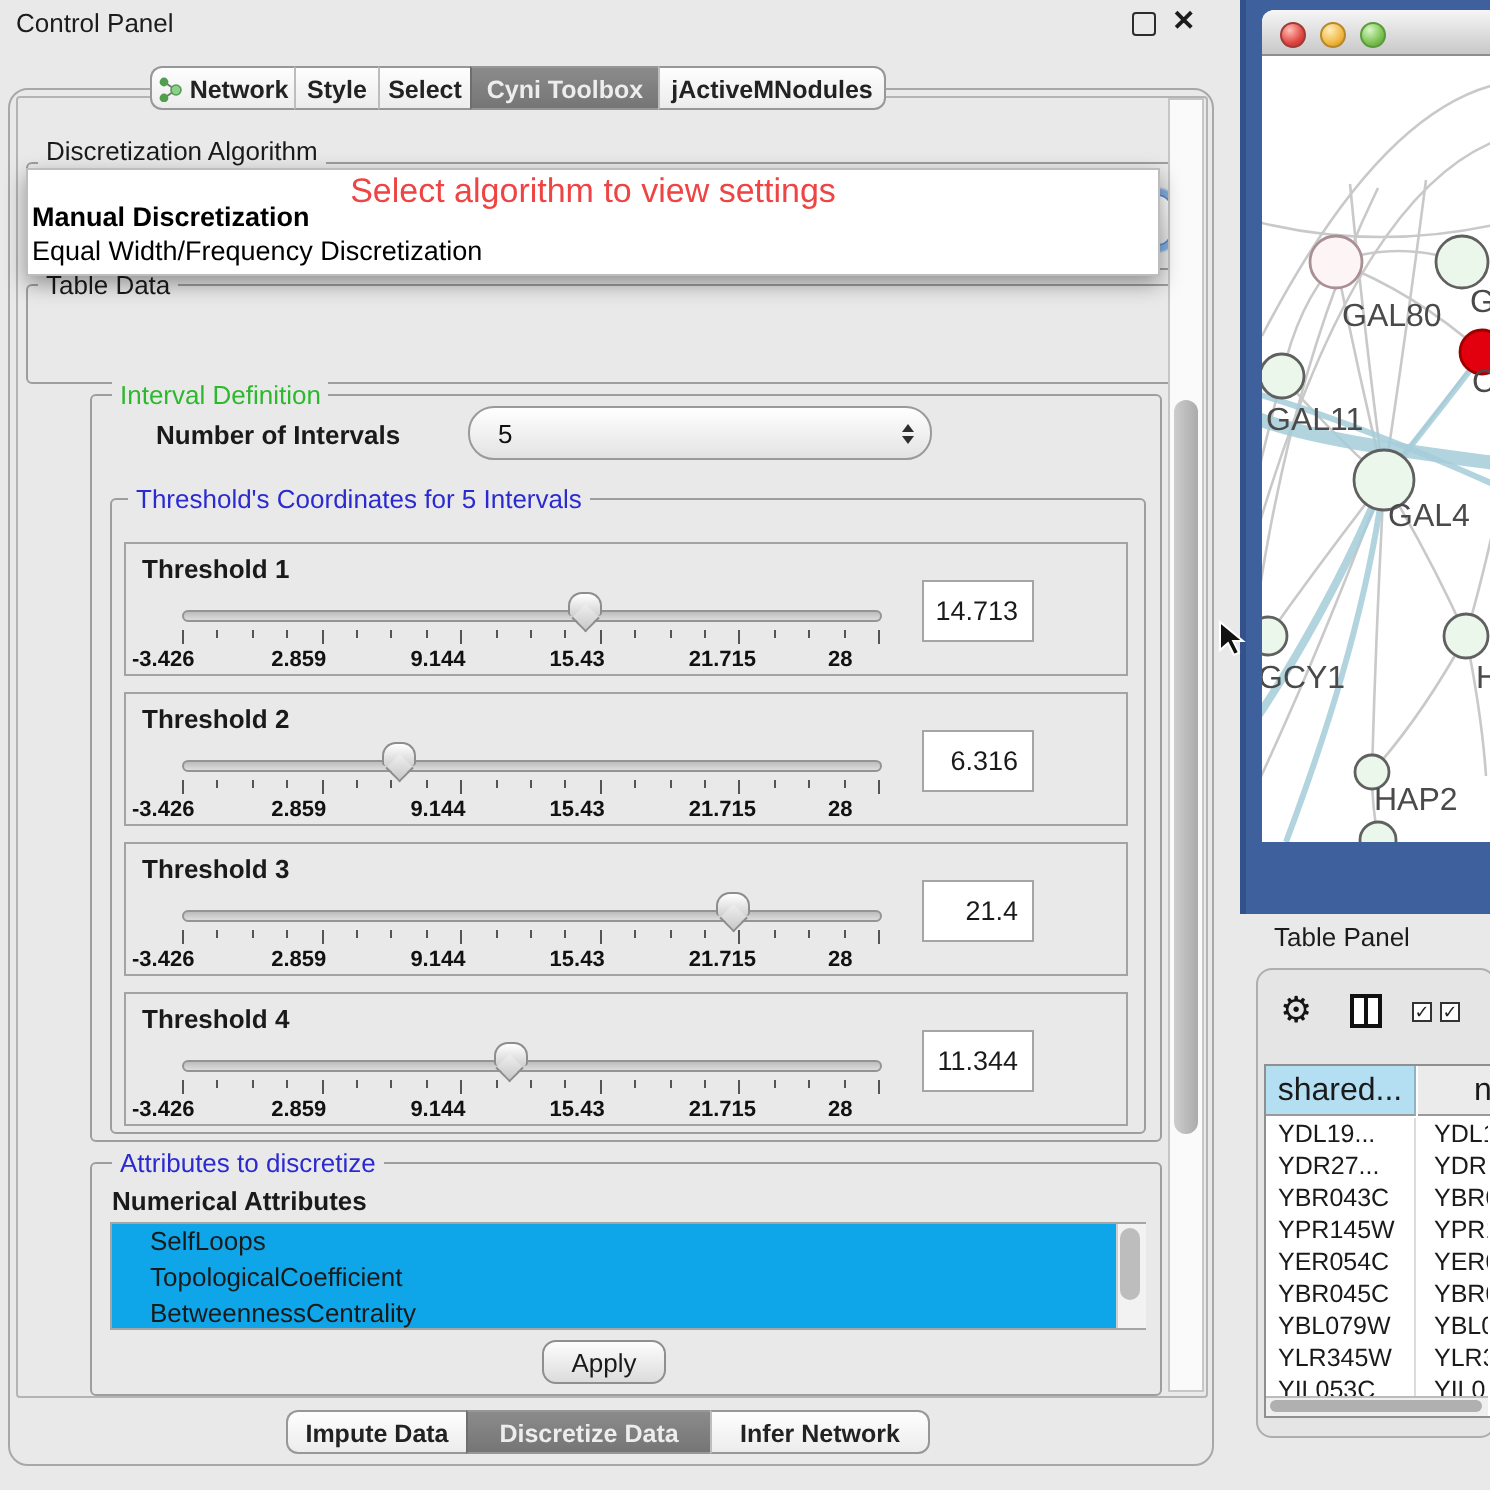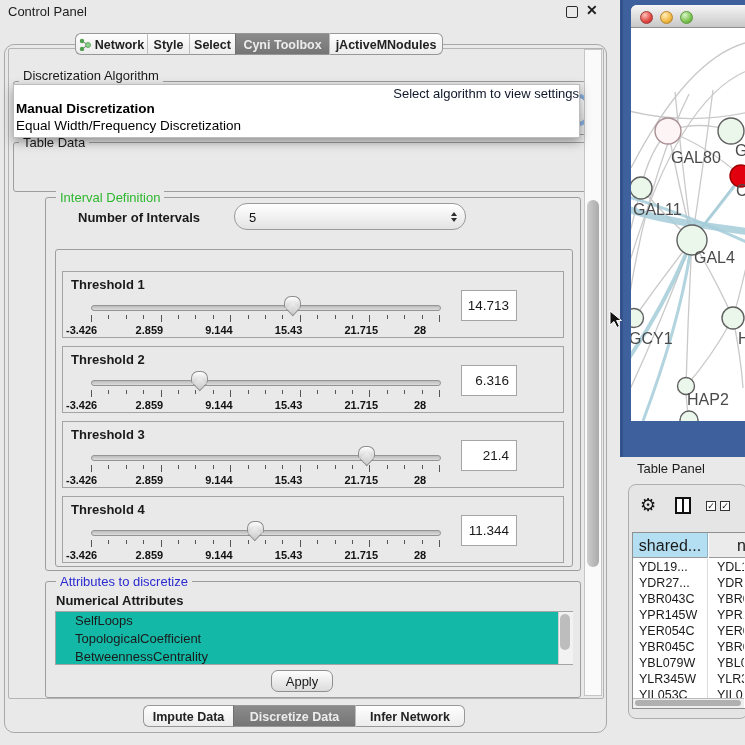--- a/index.html
+++ b/index.html
@@ -31,41 +31,41 @@
   .combo{background:linear-gradient(#ffffff,#e3e3e3);border:1px solid #9a9a9a;border-radius:7px;box-sizing:border-box;}
   .combo.pill{border-radius:13px;}
   .combo .val{position:absolute;left:11px;top:50%;transform:translateY(-50%);font-size:13px;color:#111;white-space:nowrap;}
   .combo.focused{box-shadow:0 0 1px 3px rgba(98,155,222,.75);border-color:#5a90d0;}
   .stepper{position:absolute;right:8px;top:50%;transform:translateY(-50%);display:flex;flex-direction:column;align-items:center;gap:2px;}
   .stepper .up{width:0;height:0;border-left:3.5px solid transparent;border-right:3.5px solid transparent;border-bottom:4.5px solid #2e2e2e;}
   .stepper .down{width:0;height:0;border-left:3.5px solid transparent;border-right:3.5px solid transparent;border-top:4.5px solid #2e2e2e;}
   
   #popup{left:13px;top:84px;width:565px;height:52px;background:#fff;border:1px solid #bdbdbd;
          box-shadow:0 4px 10px rgba(0,0,0,.38);z-index:30;}
-  #popup-ph{position:absolute;left:0;right:0;top:1px;height:15px;text-align:right;font-size:13px;color:#0f172a;}
+  #popup-ph{position:absolute;left:0;right:0;top:1px;height:15px;text-align:center;font-size:17px;color:#ef4444;}
   .popt{position:absolute;left:2px;right:2px;height:16px;line-height:16px;font-size:13.5px;color:#000;padding-left:0;}
   .popt.bold{font-weight:bold;}
   
   .th-block{position:absolute;left:62px;width:502px;height:67px;border:1px solid #a3a3a3;background:#e9e9e9;box-sizing:border-box;}
   .th-label{position:absolute;left:8px;top:5px;font-size:13px;font-weight:bold;}
   .track{position:absolute;left:28px;top:33px;width:348px;height:4px;background:linear-gradient(#bdbdbd,#dcdcdc);
          border:1px solid #949494;border-radius:3px;}
   .thumb{position:absolute;top:24px;width:15px;height:11px;background:linear-gradient(#ffffff,#d0d0d0);
          border:1px solid #8d8d8d;border-bottom:none;border-radius:7px 7px 2px 2px;z-index:2;}
   .thumb:after{content:"";position:absolute;left:2.2px;top:7px;width:8.6px;height:8.6px;
          background:linear-gradient(135deg,#efefef,#c9c9c9);border-right:1px solid #8d8d8d;border-bottom:1px solid #8d8d8d;
          transform:rotate(45deg);}
   .tick{position:absolute;width:1px;background:#555;top:43px;}
   .tick.minor{height:4px;}
   .tick.major{height:7px;}
   .ticklab{position:absolute;top:52px;width:50px;font-size:11px;font-weight:bold;color:#111;}
   .th-value{position:absolute;left:398px;top:18px;width:56px;height:31px;background:#fff;border:1px solid #a5a5a5;
             box-sizing:border-box;font-size:13.5px;text-align:right;line-height:29px;padding-right:7px;}
   
-  #attr-list{left:55px;top:611px;width:518px;height:54px;background:#14b8a6;border:1px solid #a5a5a5;overflow:hidden;box-sizing:border-box;}
+  #attr-list{left:55px;top:611px;width:518px;height:54px;background:#0ea5e9;border:1px solid #a5a5a5;overflow:hidden;box-sizing:border-box;}
   .attr-item{height:18px;line-height:18px;font-size:13px;padding-left:19px;white-space:nowrap;}
   #attr-sb{left:558px;top:612px;width:14px;height:52px;background:#f2f2f2;border-left:1px solid #cfcfcf;}
   #attr-thumb{left:560px;top:614px;width:10px;height:36px;background:#bdbdbd;border-radius:5px;}
   
   #apply-btn{left:271px;top:670px;width:62px;height:22px;line-height:22px;text-align:center;font-size:13px;
              background:linear-gradient(#fdfdfd,#dcdcdc);border:1px solid #8f8f8f;border-radius:7px;box-sizing:border-box;}
   
   #main-sb{left:584px;top:49px;width:18px;height:647px;background:#fafafa;border:1px solid #c6c6c6;box-sizing:border-box;}
   #main-thumb{left:587px;top:200px;width:12px;height:367px;background:linear-gradient(90deg,#cdcdcd,#ababab);border-radius:6px;}
   
@@ -153,20 +153,21 @@
   <div class="abs blabel" style="left:78px;top:210px;">Number of Intervals</div>
   <div class="abs combo pill" style="left:234px;top:203px;width:232px;height:27px;">
     <span class="val" style="left:14px;">5</span>
     <span class="stepper">
         <span class="up"></span>
         <span class="down"></span>
       </span>
   </div>
 
   <div class="abs groupbox" style="left:55px;top:249px;width:516px;height:316px;"></div>
+  <div class="abs grouptitle gt-blue" style="left:64px;top:242px;">Threshold's Coordinates for 5 Intervals</div>
   <div id="th-blocks">
       <div class="th-block abs" style="top: 271px;">
         <div class="th-label">Threshold 1</div>
         <div class="track"></div>
         <div class="tick major" style="left: 28px;"></div>
         <div class="tick minor" style="left: 45.4px;"></div>
         <div class="tick minor" style="left: 62.8px;"></div>
         <div class="tick minor" style="left: 80.2px;"></div>
         <div class="tick major" style="left: 97.6px;"></div>
         <div class="tick minor" style="left: 115px;"></div>

